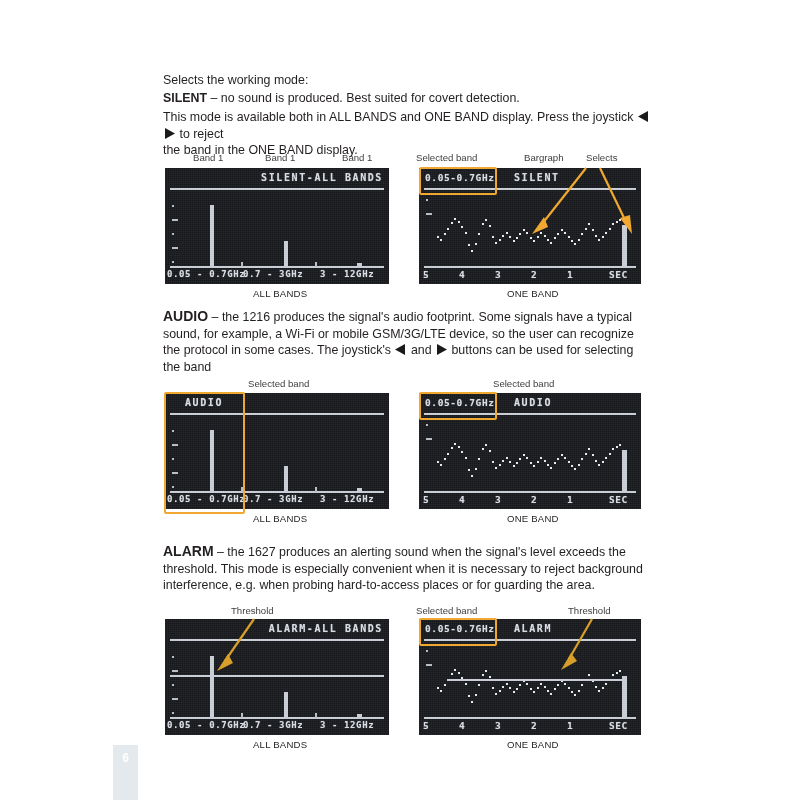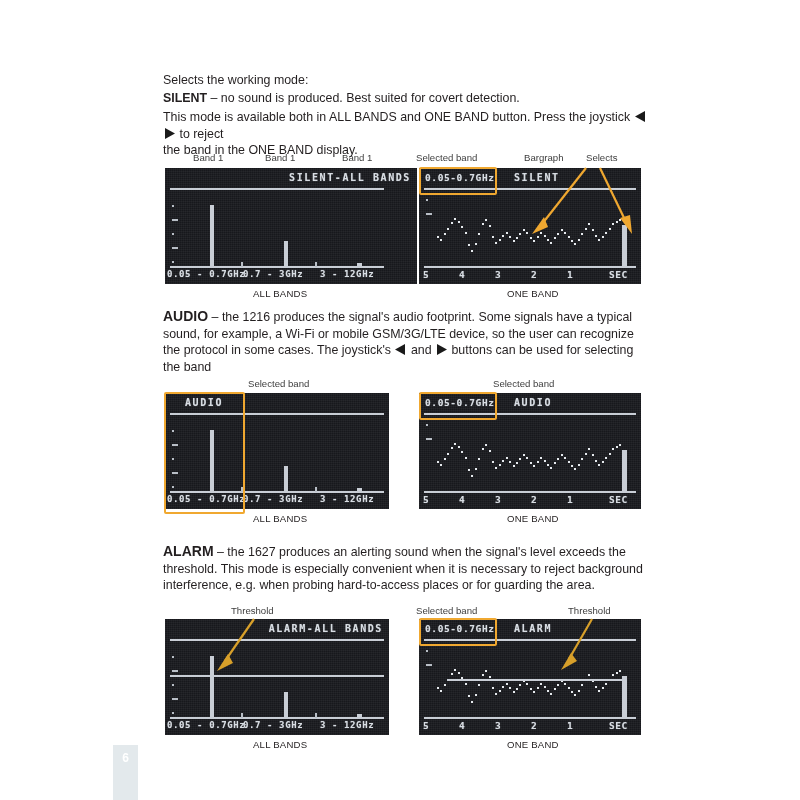--- a/index.html
+++ b/index.html
@@ -92,37 +92,37 @@
 
   <div class="para" style="left:163px;top:72px;">
     <span>Selects the working mode:</span>
   </div>
 
   <div class="para" style="left:163px;top:90px;">
     <b>SILENT</b><span> – no sound is produced. Best suited for covert detection.</span>
   </div>
 
   <div class="para" style="left:163px;top:109px;">
-    <span>This mode is available both in ALL BANDS and ONE BAND button. Press the joystick </span><span class="tri"><svg width="13" height="11" viewBox="0 0 13 11">
+    <span>This mode is available both in ALL BANDS and ONE BAND display. Press the joystick </span><span class="tri"><svg width="13" height="11" viewBox="0 0 13 11">
           <polygon points="11,0 11,11 1,5.5" fill="#1a1a1a"></polygon>
         </svg></span><span class="tri"><svg width="13" height="11" viewBox="0 0 13 11">
           <polygon points="2,0 2,11 12,5.5" fill="#1a1a1a"></polygon>
         </svg></span><span> to reject</span><br>
     <span>the band in the ONE BAND display.</span>
   </div>
 
   <div class="anno" style="left:193px;top:152px;">Band 1</div>
   <div class="anno" style="left:265px;top:152px;">Band 1</div>
   <div class="anno" style="left:342px;top:152px;">Band 1</div>
 
   <div class="anno" style="left:416px;top:152px;">Selected band</div>
   <div class="anno" style="left:524px;top:152px;">Bargraph</div>
   <div class="anno" style="left:586px;top:152px;">Selects</div>
 
-  <div class="lcd" id="silent-all" style="left:165px;top:168px;width:252px;height:116px;">
+  <div class="lcd" id="silent-all" style="left:165px;top:168px;width:224px;height:116px;">
     <div class="grain"></div>
     <div class="lcdtxt" style="right:6px;top:4px;">SILENT-ALL BANDS</div>
     <div class="hline" style="left:5px;top:20px;width:214px;"></div>
 
     <div class="tick" style="left:7px;top:37px;width:2px;height:2px;"></div>
     <div class="tick" style="left:7px;top:51px;width:6px;height:2px;"></div>
     <div class="tick" style="left:7px;top:65px;width:2px;height:2px;"></div>
     <div class="tick" style="left:7px;top:79px;width:6px;height:2px;"></div>
     <div class="tick" style="left:7px;top:93px;width:2px;height:2px;"></div>
 

